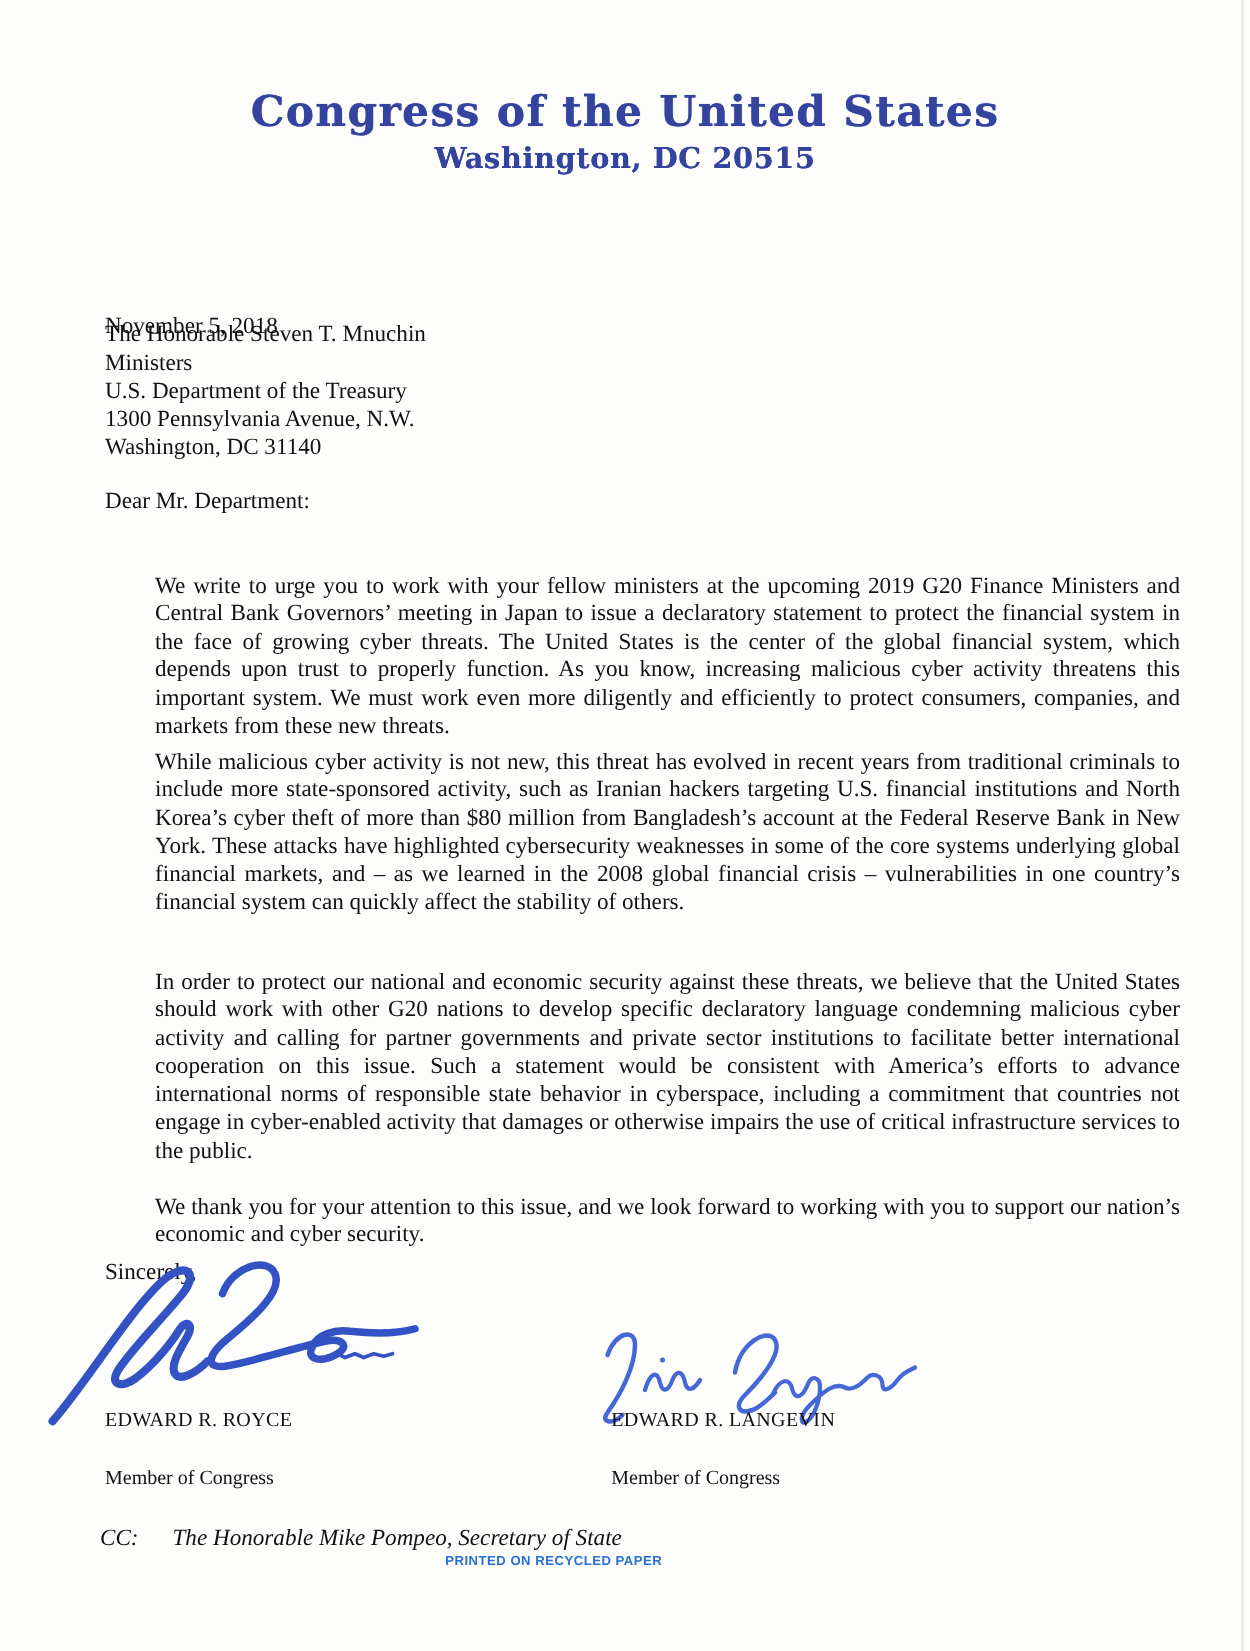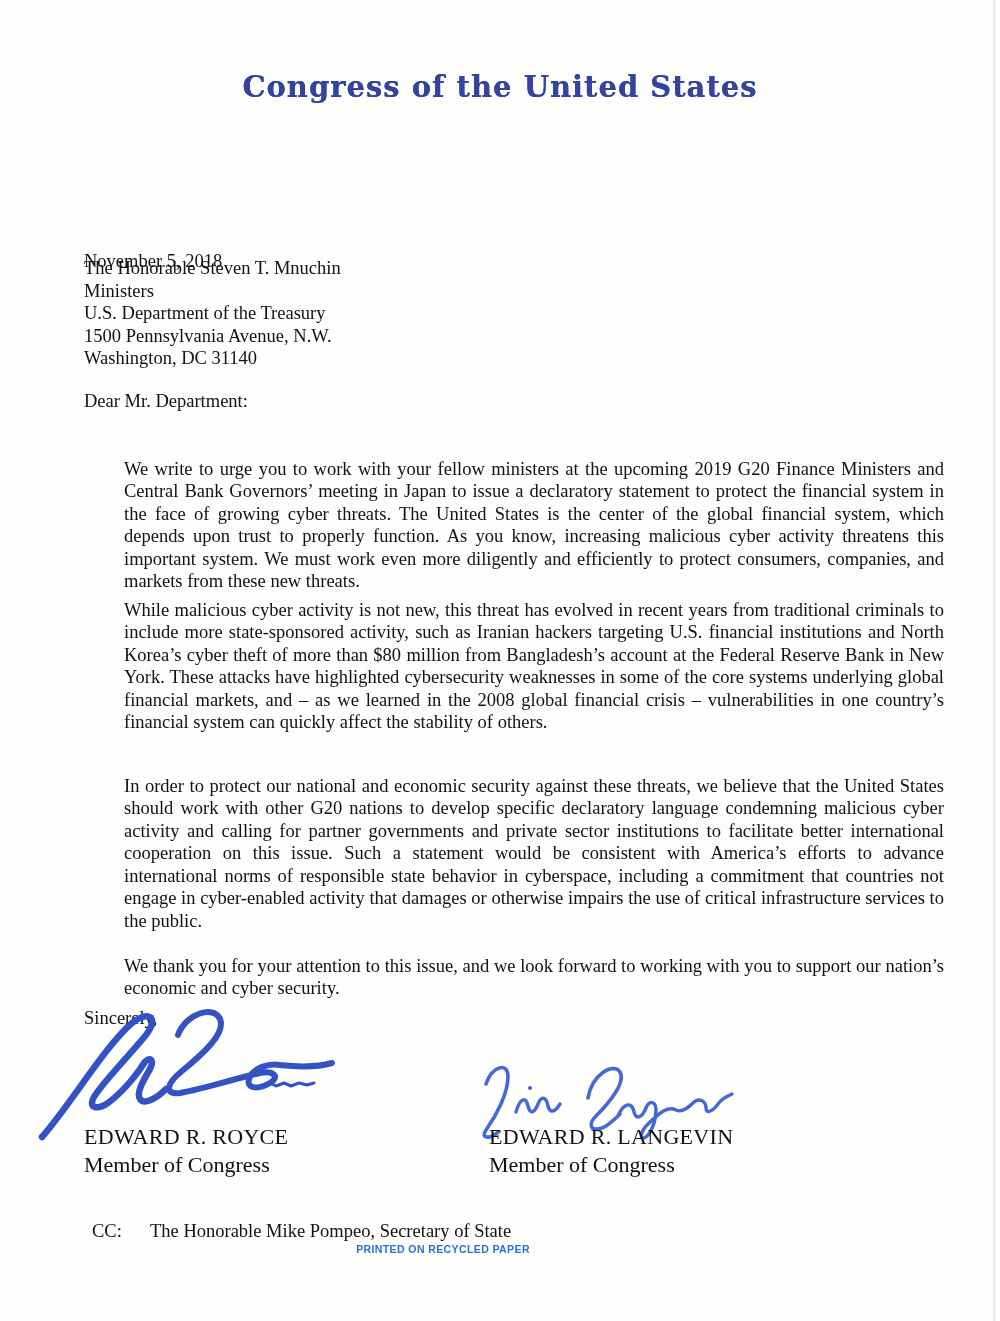--- a/index.html
+++ b/index.html
@@ -15,21 +15,21 @@
   .scan-edge{
     position:absolute;top:0;right:5px;width:2px;height:100%;
     background:#dedacf;opacity:.55;
   }
   .letterhead{
     position:absolute;top:70px;left:0;width:100%;
     text-align:center;color:#34439e;
   }
   .letterhead-title{
     font-family:"DejaVu Serif", serif;
-    font-weight:700;font-size:29px;letter-spacing:1px;
+    font-weight:700;font-size:34px;letter-spacing:1px;
     text-shadow:0 0 .6px #34439e;
   }
   .letterhead-subtitle{
     font-family:"DejaVu Serif", serif;
     font-weight:700;font-size:23px;letter-spacing:.5px;margin-top:3px;
     text-shadow:0 0 .5px #34439e;
   }
   .txt{font-size:18.5px;line-height:22.5px;}
   .date{position:absolute;left:84px;top:210px;margin-top:40px;}
   .recipient{position:absolute;left:84px;top:257px;}
@@ -37,52 +37,53 @@
   .para{
     position:absolute;left:84px;width:820px;
     text-align:justify;
     margin-left:40px;
   }
   .p1{top:439px;} .p2{top:580px;} .p3{top:756px;} .p4{top:936px;}
   .closing{position:absolute;left:84px;top:1007px;}
   .sig{position:absolute;pointer-events:none;}
   .sig-royce{left:36px;top:1001px;width:306px;height:142px;}
   .sig-langevin{left:468px;top:1054px;width:272px;height:90px;}
-  .signer{position:absolute;top:1126px;font-size:22px;line-height:22px;}
+  .signer{position:absolute;top:1126px;font-size:16px;line-height:22px;}
   .signer-royce{left:84px;}
   .signer-langevin{left:489px;}
   .signer-name{letter-spacing:.3px;}
-  .signer-title{margin-top:6px;}
-  .cc-row{position:absolute;left:92px;top:1220px;display:flex;}
+  .signer-title{margin-top:24px;}
+  .cc-row{position:absolute;left:80px;top:1220px;display:flex;font-style:italic;}
   .cc-label{width:58px;}
   .footer{
     position:absolute;left:313px;top:1243px;width:260px;
     text-align:center;
     font-family:"Liberation Sans", sans-serif;
     font-size:10.5px;font-weight:700;letter-spacing:.4px;
     color:#2a6fd4;
   }
 </style>
 </head>
 <body>
 
 <div class="page">
   <div class="scan-edge"></div>
 
   <div class="letterhead">
     <div class="letterhead-title">Congress of the United States</div>
+    <div class="letterhead-subtitle">Washington, DC 20515</div>
   </div>
 
   <div class="date txt">November 5, 2018</div>
 
   <div class="recipient txt">
     <div>The Honorable Steven T. Mnuchin</div>
     <div>Ministers</div>
     <div>U.S. Department of the Treasury</div>
-    <div>1500 Pennsylvania Avenue, N.W.</div>
+    <div>1300 Pennsylvania Avenue, N.W.</div>
     <div>Washington, DC 31140</div>
   </div>
 
   <div class="salutation txt">Dear Mr. Department:</div>
 
   <p class="para txt p1">We write to urge you to work with your fellow ministers at the upcoming 2019 G20 Finance Ministers and Central Bank Governors’ meeting in Japan to issue a declaratory statement to protect the financial system in the face of growing cyber threats. The United States is the center of the global financial system, which depends upon trust to properly function. As you know, increasing malicious cyber activity threatens this important system. We must work even more diligently and efficiently to protect consumers, companies, and markets from these new threats.</p>
   <p class="para txt p2">While malicious cyber activity is not new, this threat has evolved in recent years from traditional criminals to include more state-sponsored activity, such as Iranian hackers targeting U.S. financial institutions and North Korea’s cyber theft of more than $80 million from Bangladesh’s account at the Federal Reserve Bank in New York. These attacks have highlighted cybersecurity weaknesses in some of the core systems underlying global financial markets, and – as we learned in the 2008 global financial crisis – vulnerabilities in one country’s financial system can quickly affect the stability of others.</p>
   <p class="para txt p3">In order to protect our national and economic security against these threats, we believe that the United States should work with other G20 nations to develop specific declaratory language condemning malicious cyber activity and calling for partner governments and private sector institutions to facilitate better international cooperation on this issue. Such a statement would be consistent with America’s efforts to advance international norms of responsible state behavior in cyberspace, including a commitment that countries not engage in cyber-enabled activity that damages or otherwise impairs the use of critical infrastructure services to the public.</p>
   <p class="para txt p4">We thank you for your attention to this issue, and we look forward to working with you to support our nation’s economic and cyber security.</p>
 

